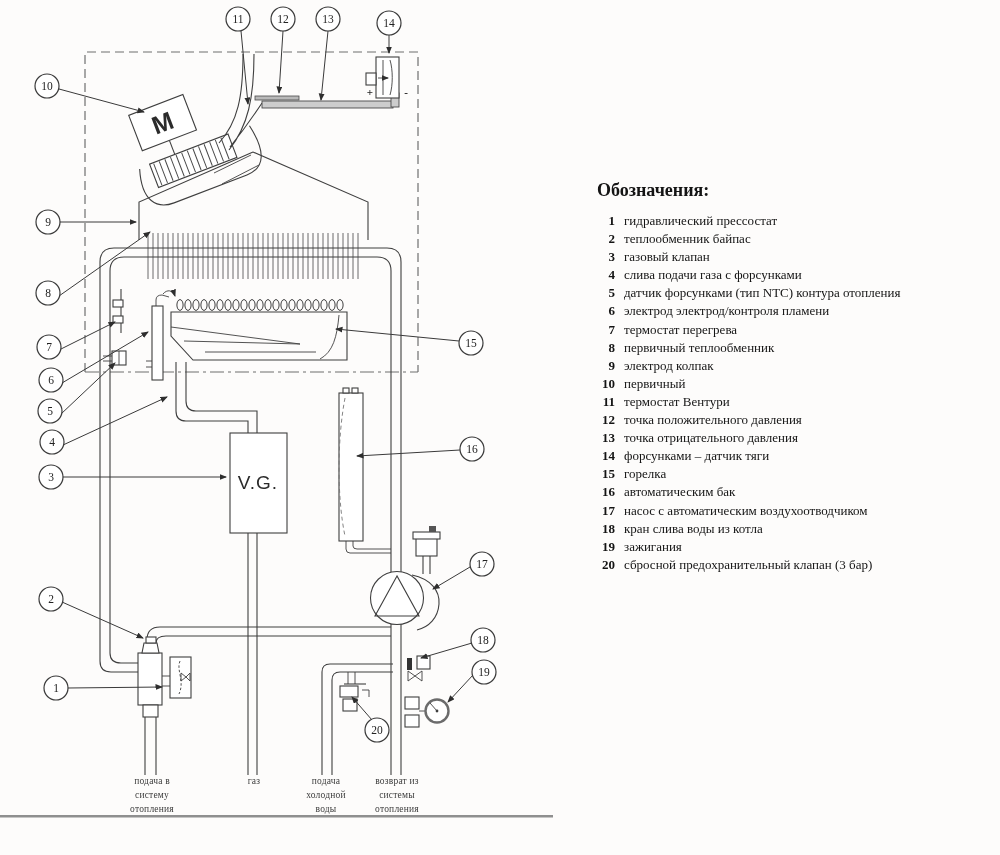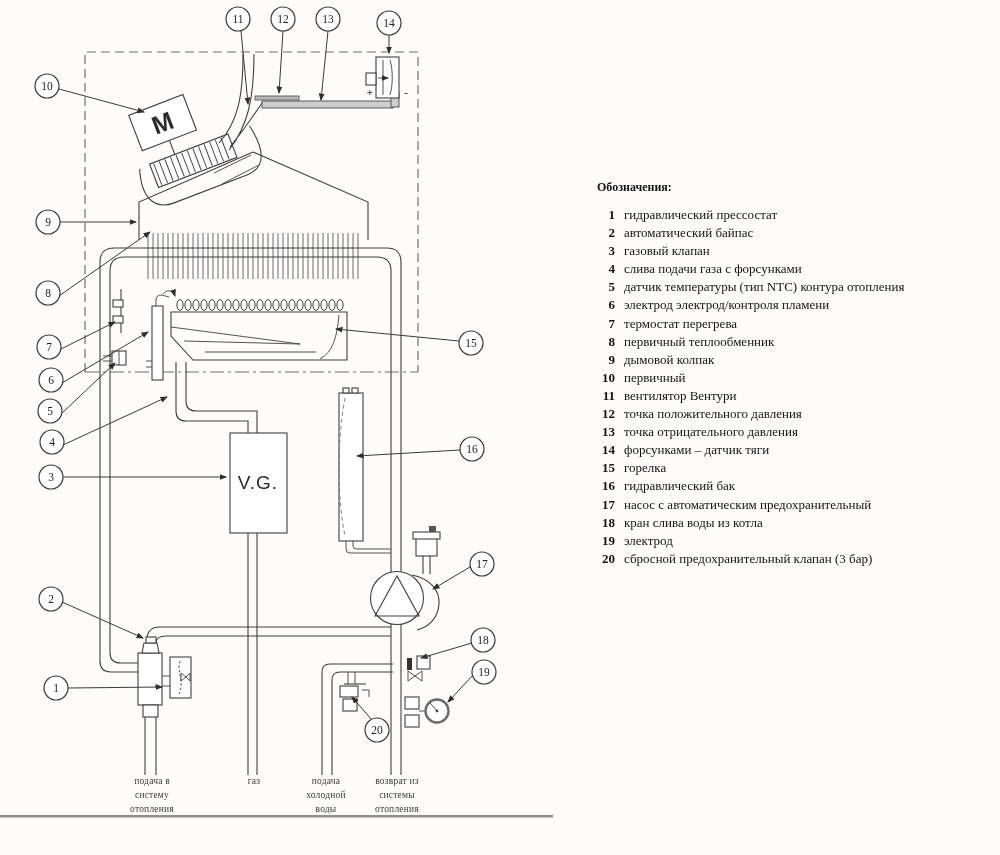--- a/index.html
+++ b/index.html
@@ -12,21 +12,21 @@
   .ln   { stroke:#3f3f3f; fill:none; stroke-width:1.1; }
   .lnth { stroke:#3f3f3f; fill:none; stroke-width:0.9; }
   .wbox { fill:#ffffff; stroke:#3f3f3f; stroke-width:1.1; }
   .dash { stroke:#6f6f6f; fill:none; stroke-width:1.2; stroke-dasharray:9 5; }
   .leader { stroke:#3a3a3a; stroke-width:1; fill:none; }
   .co-circle { fill:#ffffff; stroke:#3a3a3a; stroke-width:1.2; }
   .co-num { font-family:"Liberation Serif",serif; font-size:11.5px; fill:#222; }
   .pipe-label { font-family:"Liberation Serif",serif; font-size:9.5px; fill:#3c3c3c; letter-spacing:.2px; }
   .sym-label { font-family:"Liberation Serif",serif; font-size:11px; font-weight:bold; fill:#222; }
   .legend { position:absolute; left:597px; top:180px; width:400px; color:#141414; }
-  .legend-title { font-size:12px; font-weight:bold; margin-bottom:11px; }
+  .legend-title { font-size:18px; font-weight:bold; margin-bottom:11px; }
   .lrow { display:flex; line-height:18.1px; font-size:13px; }
   .lnum { width:18px; text-align:right; margin-right:9px; font-weight:bold; flex:0 0 auto; }
   .llbl { flex:1; }
 </style>
 </head>
 <body>
 
 <div class="page">
 
 <svg width="590" height="855" viewBox="0 0 590 855" style="position:absolute;left:0;top:0">
@@ -329,89 +329,89 @@
 
 <div class="legend">
   <div class="legend-title">Обозначения:</div>
   <div class="legend-list">
     <div class="lrow">
           <span class="lnum">1</span>
           <span class="llbl">гидравлический прессостат</span>
         </div>
     <div class="lrow">
           <span class="lnum">2</span>
-          <span class="llbl">автоматический байпас</span>
+          <span class="llbl">теплообменник байпас</span>
         </div>
     <div class="lrow">
           <span class="lnum">3</span>
           <span class="llbl">газовый клапан</span>
         </div>
     <div class="lrow">
           <span class="lnum">4</span>
           <span class="llbl">слива подачи газа с форсунками</span>
         </div>
     <div class="lrow">
           <span class="lnum">5</span>
-          <span class="llbl">датчик температуры (тип NTC) контура отопления</span>
+          <span class="llbl">датчик форсунками (тип NTC) контура отопления</span>
         </div>
     <div class="lrow">
           <span class="lnum">6</span>
           <span class="llbl">электрод электрод/контроля пламени</span>
         </div>
     <div class="lrow">
           <span class="lnum">7</span>
           <span class="llbl">термостат перегрева</span>
         </div>
     <div class="lrow">
           <span class="lnum">8</span>
           <span class="llbl">первичный теплообменник</span>
         </div>
     <div class="lrow">
           <span class="lnum">9</span>
-          <span class="llbl">дымовой колпак</span>
+          <span class="llbl">электрод колпак</span>
         </div>
     <div class="lrow">
           <span class="lnum">10</span>
           <span class="llbl">первичный</span>
         </div>
     <div class="lrow">
           <span class="lnum">11</span>
-          <span class="llbl">вентилятор Вентури</span>
+          <span class="llbl">термостат Вентури</span>
         </div>
     <div class="lrow">
           <span class="lnum">12</span>
           <span class="llbl">точка положительного давления</span>
         </div>
     <div class="lrow">
           <span class="lnum">13</span>
           <span class="llbl">точка отрицательного давления</span>
         </div>
     <div class="lrow">
           <span class="lnum">14</span>
           <span class="llbl">форсунками – датчик тяги</span>
         </div>
     <div class="lrow">
           <span class="lnum">15</span>
           <span class="llbl">горелка</span>
         </div>
     <div class="lrow">
           <span class="lnum">16</span>
-          <span class="llbl">гидравлический бак</span>
+          <span class="llbl">автоматическим бак</span>
         </div>
     <div class="lrow">
           <span class="lnum">17</span>
-          <span class="llbl">насос с автоматическим предохранительный</span>
+          <span class="llbl">насос с автоматическим воздухоотводчиком</span>
         </div>
     <div class="lrow">
           <span class="lnum">18</span>
           <span class="llbl">кран слива воды из котла</span>
         </div>
     <div class="lrow">
           <span class="lnum">19</span>
-          <span class="llbl">электрод</span>
+          <span class="llbl">зажигания</span>
         </div>
     <div class="lrow">
           <span class="lnum">20</span>
           <span class="llbl">сбросной предохранительный клапан (3 бар)</span>
         </div>
   </div>
 </div>
 
 </div>
 

